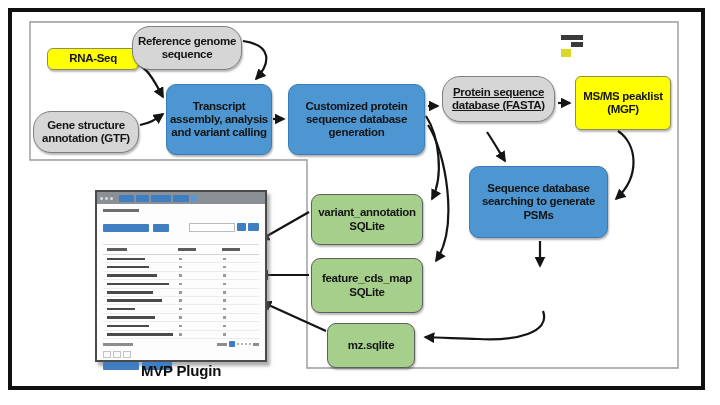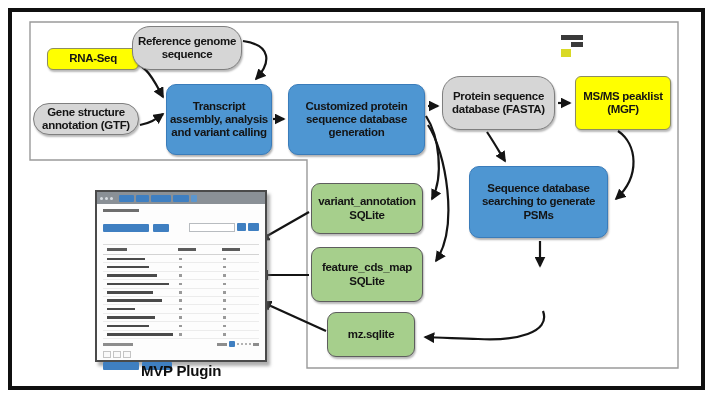--- a/index.html
+++ b/index.html
@@ -13,21 +13,21 @@
         box-sizing:border-box;text-align:center;color:#141414;font-weight:bold;
         font-size:11.5px;line-height:1.14;letter-spacing:-0.3px;padding:1px 2px;}
   .node span{white-space:pre-line;}
   .yellow{background:var(--input-yellow,#ffff00);border:1.6px solid #8d8d62;
           border-radius:6px;box-shadow:1px 2px 2px rgba(0,0,0,.28);}
   .gray{background:var(--file-gray,#d6d6d6);border:1.6px solid #7f7f7f;
         border-radius:18px;box-shadow:1px 2px 2px rgba(0,0,0,.28);}
   .blue{background:var(--process-blue,#4e96d2);border:1.6px solid #3a7cba;
         border-radius:10px;box-shadow:1px 2px 2px rgba(0,0,0,.3);}
   .green{background:var(--sqlite-green,#a6cf8c);border:1.6px solid #5e5e5e;
-         border-radius:9px;box-shadow:1px 2px 2px rgba(0,0,0,.28);}
+         border-radius:9px;box-shadow:1px 2px 2px rgba(0,0,0,.28);margin-top:11px;}
 
   
   .galaxy{position:absolute;left:561px;top:34px;display:flex;align-items:center;gap:5px;}
   .glx-icon{position:relative;width:22px;height:24px;}
   .glx-bar1{position:absolute;left:0;top:1px;width:22px;height:5px;background:#3a3a3a;}
   .glx-bar2{position:absolute;right:0;top:8px;width:12px;height:5px;background:#3a3a3a;}
   .glx-sq{position:absolute;left:0;top:15px;width:10px;height:8px;background:#d9d926;}
   .glx-text{font-size:24px;font-weight:bold;color:#3b3b3b;letter-spacing:-0.5px;}
 
   
@@ -104,38 +104,38 @@
 
   <div class="node yellow" style="left:47px;top:48px;width:92px;height:22px;justify-content:center;">
     <span>RNA-Seq</span>
   </div>
 
   <div class="node gray" style="left:132px;top:26px;width:110px;height:44px;">
     <span>Reference genome
 sequence</span>
   </div>
 
-  <div class="node gray" style="left:33px;top:103px;width:106px;height:32px;text-align:center;">
+  <div class="node gray" style="left:33px;top:111px;width:106px;height:42px;text-align:center;">
     <span>Gene structure
 annotation (GTF)</span>
   </div>
 
   <div class="node blue" style="left:166px;top:84px;width:106px;height:71px;">
     <span>Transcript
 assembly, analysis
 and variant calling</span>
   </div>
 
   <div class="node blue" style="left:288px;top:84px;width:137px;height:71px;">
     <span>Customized protein
 sequence database
 generation</span>
   </div>
 
-  <div class="node gray" style="left:442px;top:76px;width:113px;height:54px;">
+  <div class="node gray" style="left:442px;top:76px;width:113px;height:46px;text-decoration:underline;">
     <span>Protein sequence
 database (FASTA)</span>
   </div>
 
   <div class="node yellow" style="left:575px;top:76px;width:96px;height:54px;">
     <span>MS/MS peaklist
 (MGF)</span>
   </div>
 
   <div class="node blue" style="left:469px;top:166px;width:139px;height:72px;">

